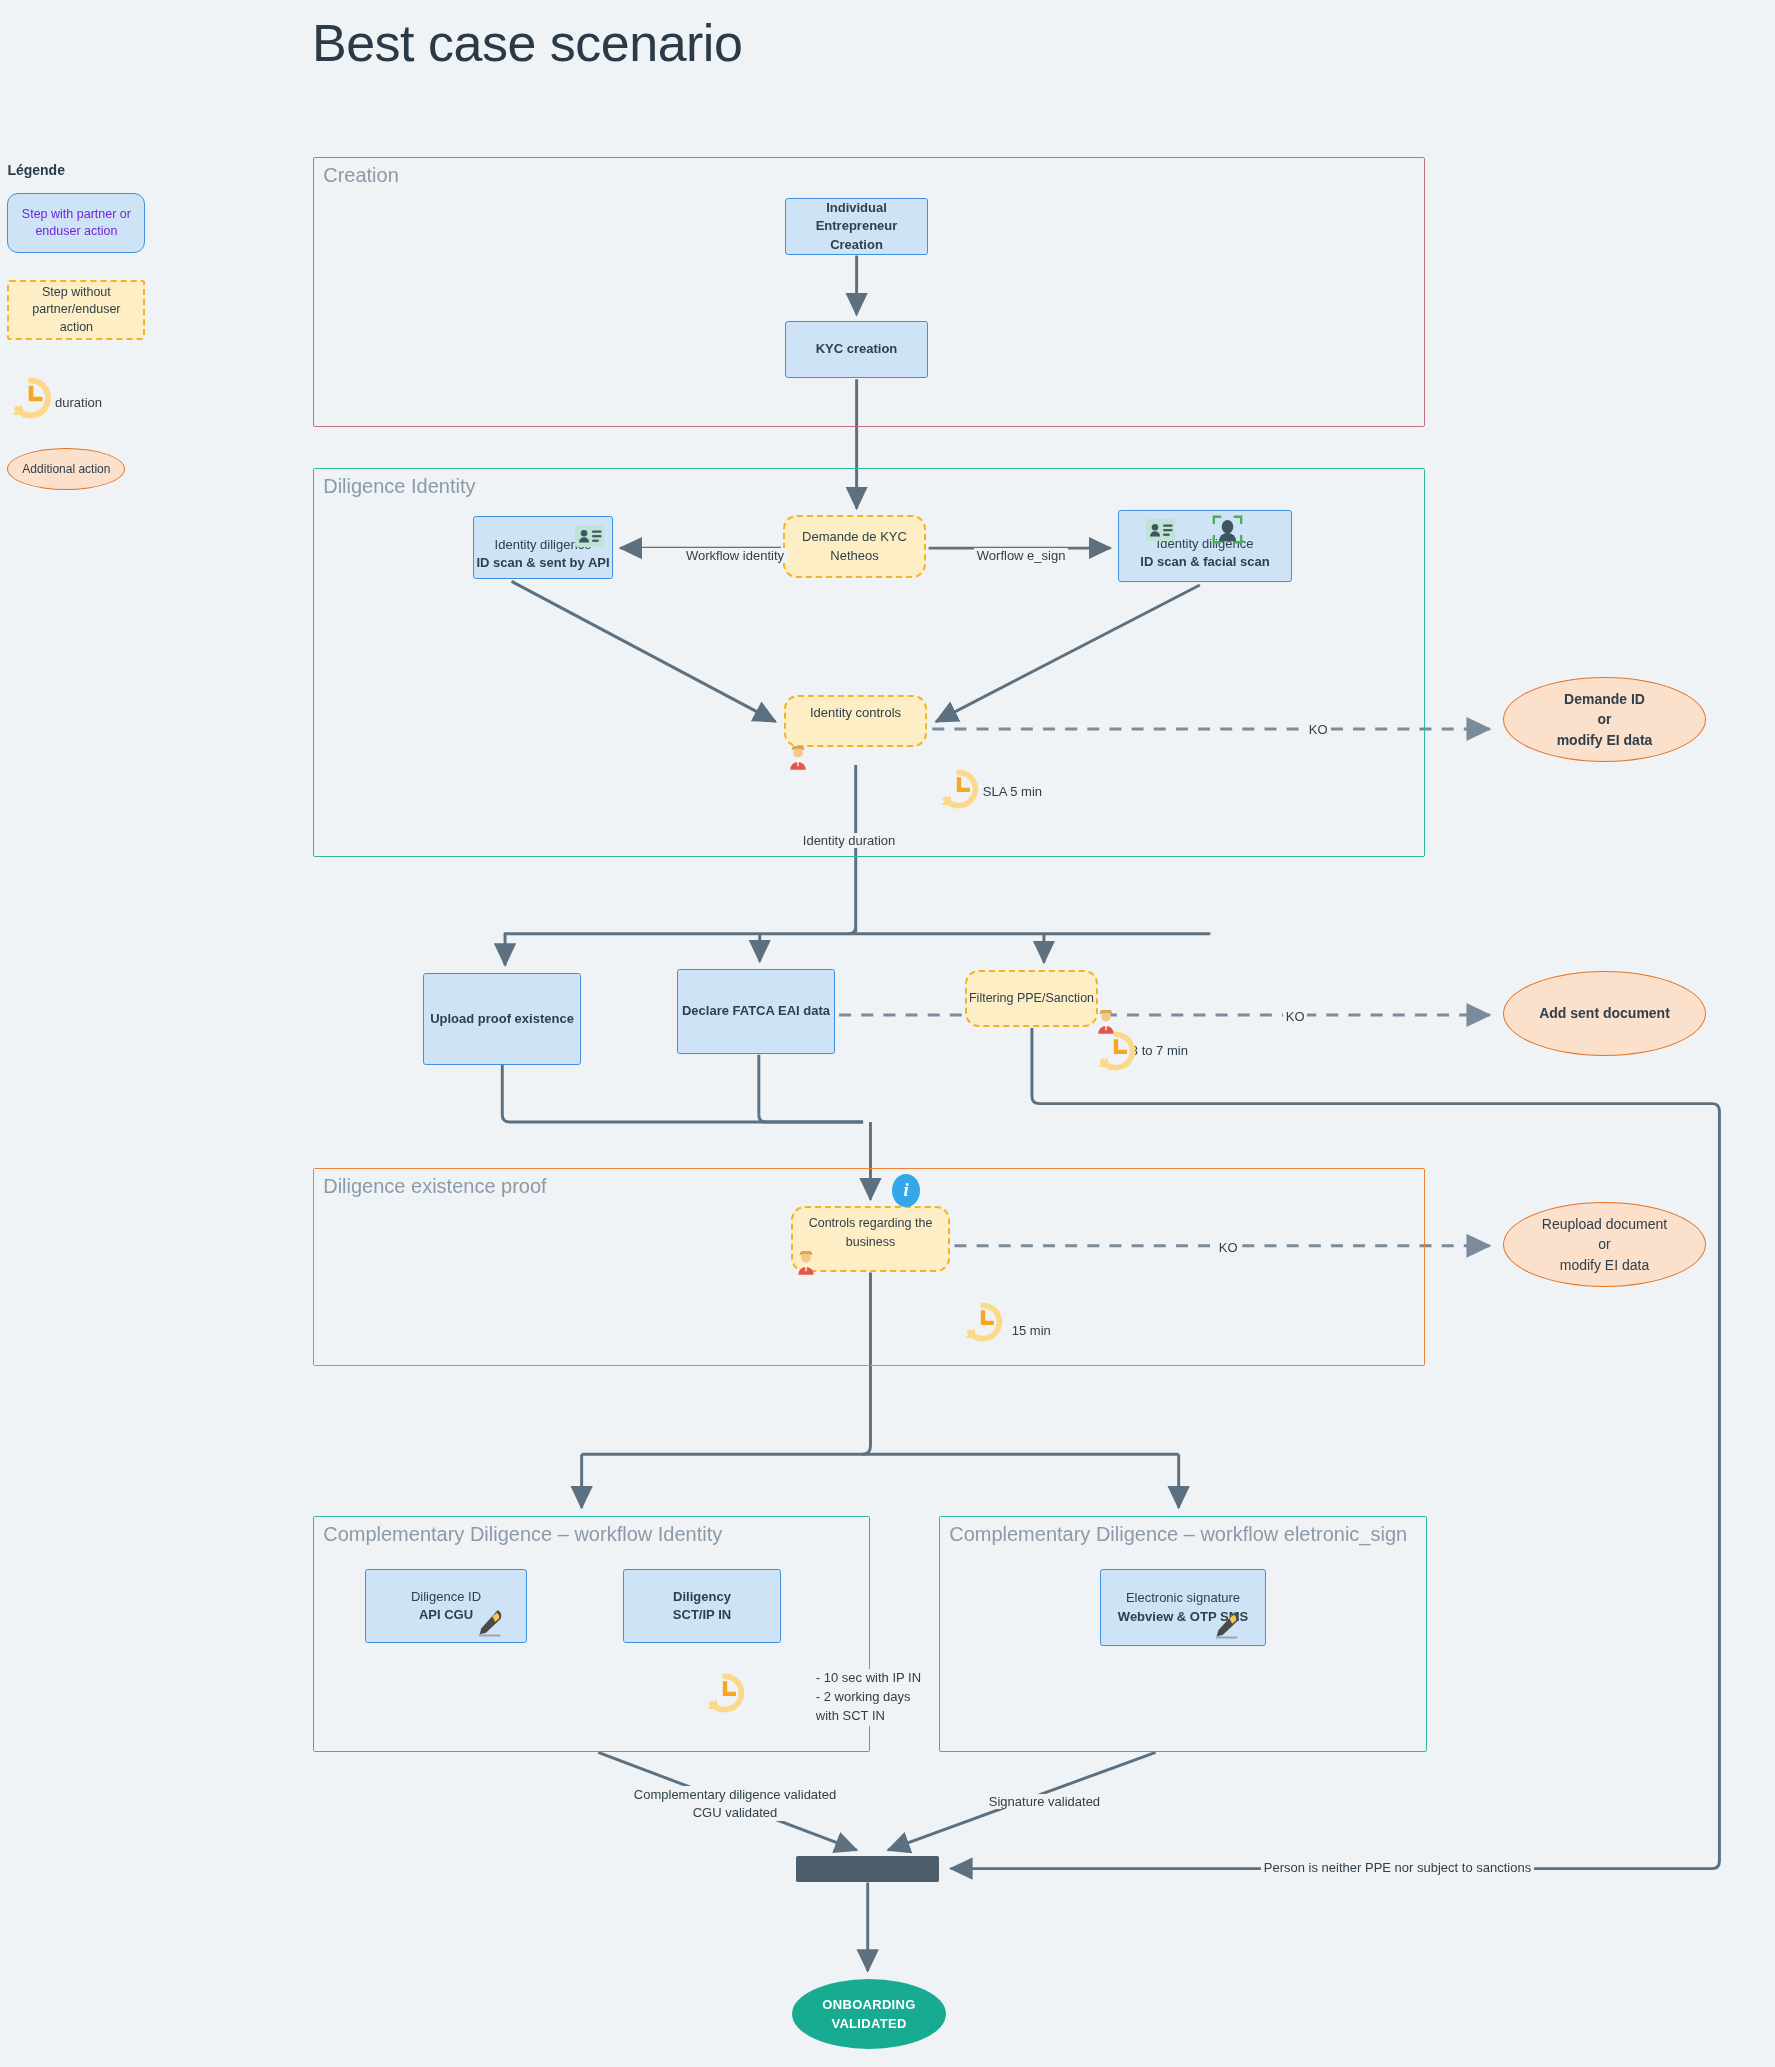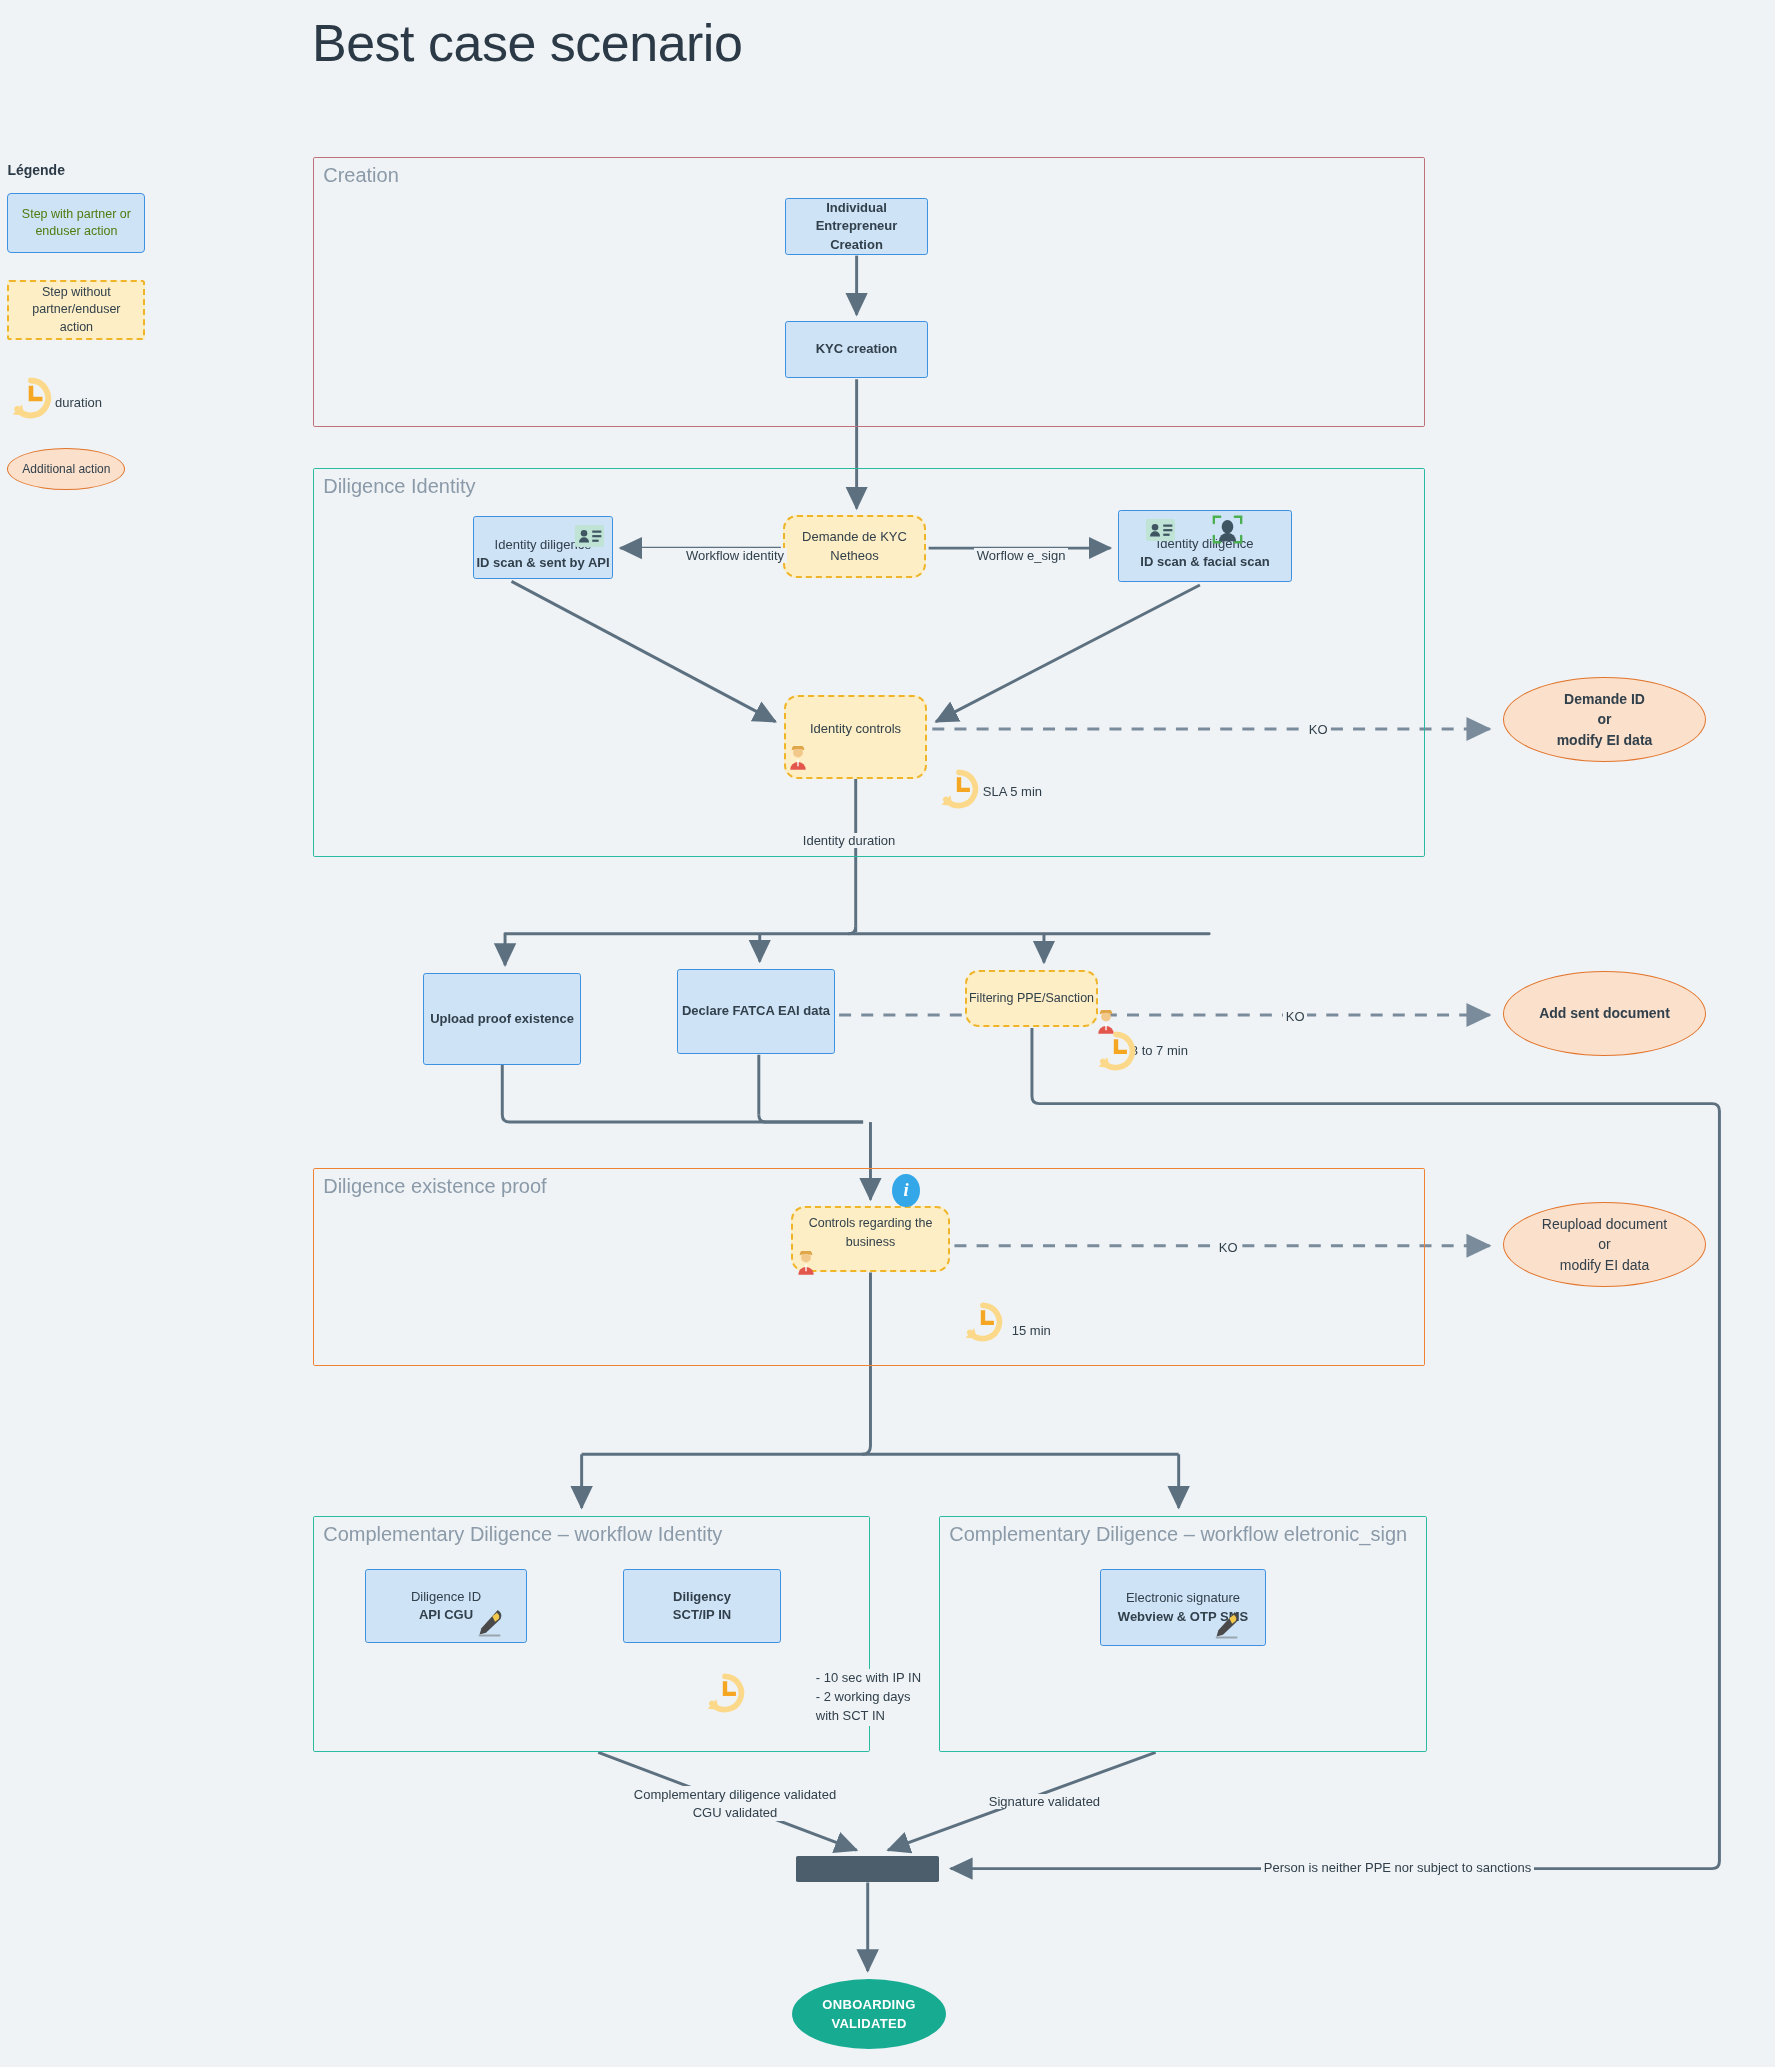--- a/index.html
+++ b/index.html
@@ -19,23 +19,23 @@
     left:312px;top:13px;
     font-size:52px;font-weight:400;color:#2b3a46;
     letter-spacing:-0.5px;
     white-space:nowrap;
   }
 
   
   #legend-title{left:7.4px;top:162px;font-size:14px;font-weight:bold;color:#2b3a46;}
   .legend-blue{
     left:7.4px;top:193px;width:138px;height:60px;
-    background:#cfe3f7;border:1.5px solid #3d91e0;border-radius:4px;
+    background:#cfe3f7;border:1.5px solid #3d91e0;border-radius:11px;
     display:flex;align-items:center;justify-content:center;text-align:center;
-    font-size:12.5px;line-height:1.4;padding:1.8px 5.5px;color:#4d7c0f;
+    font-size:12.5px;line-height:1.4;padding:1.8px 5.5px;color:#6d28d9;
   }
   .legend-yellow{
     left:7.4px;top:280px;width:138px;height:60px;
     background:#fdeec5;border:2px dashed #f0b429;border-radius:2.8px;
     display:flex;align-items:center;justify-content:center;text-align:center;
     font-size:12.5px;line-height:1.4;padding:1.8px 5.5px;color:#31404b;
   }
   #legend-clock{left:9.2px;top:376px;width:44px;height:44px;}
   #legend-duration-label{left:55px;top:395px;font-size:13px;color:#31404b;}
   .legend-ellipse{
@@ -74,21 +74,21 @@
     text-align:center;font-size:14px;line-height:1.45;color:#31404b;
   }
   .bold{font-weight:bold;}
 
   #n-ie-creation{left:785px;top:198px;width:143px;height:57px;}
   #n-kyc-creation{left:785px;top:321px;width:143px;height:57px;}
 
   #n-id-api{left:473px;top:516px;width:140px;height:63px;position:absolute;}
   #n-demande-kyc{left:783px;top:515px;width:143px;height:63px;}
   #n-id-facial{left:1118px;top:510px;width:174px;height:72px;position:absolute;}
-  #n-identity-controls{left:784px;top:695px;width:143px;height:84px;text-align:center;}
+  #n-identity-controls{left:784px;top:695px;width:143px;height:52px;text-align:center;}
 
   #n-upload-proof{left:423px;top:973px;width:158px;height:92px;justify-content:center;}
   #n-declare-fatca{left:677px;top:969px;width:158px;height:85px;}
   #n-filtering-ppe{left:965px;top:970px;width:133px;height:57px;}
   #n-controls-business{left:791px;top:1206px;width:159px;height:66px;}
 
   #n-diligence-id-cgu{left:365px;top:1569px;width:162px;height:74px;position:absolute;}
   #n-diligency-sct{left:623px;top:1569px;width:158px;height:74px;}
   #n-electronic-sign{left:1100px;top:1569px;width:166px;height:77px;position:absolute;}
 

